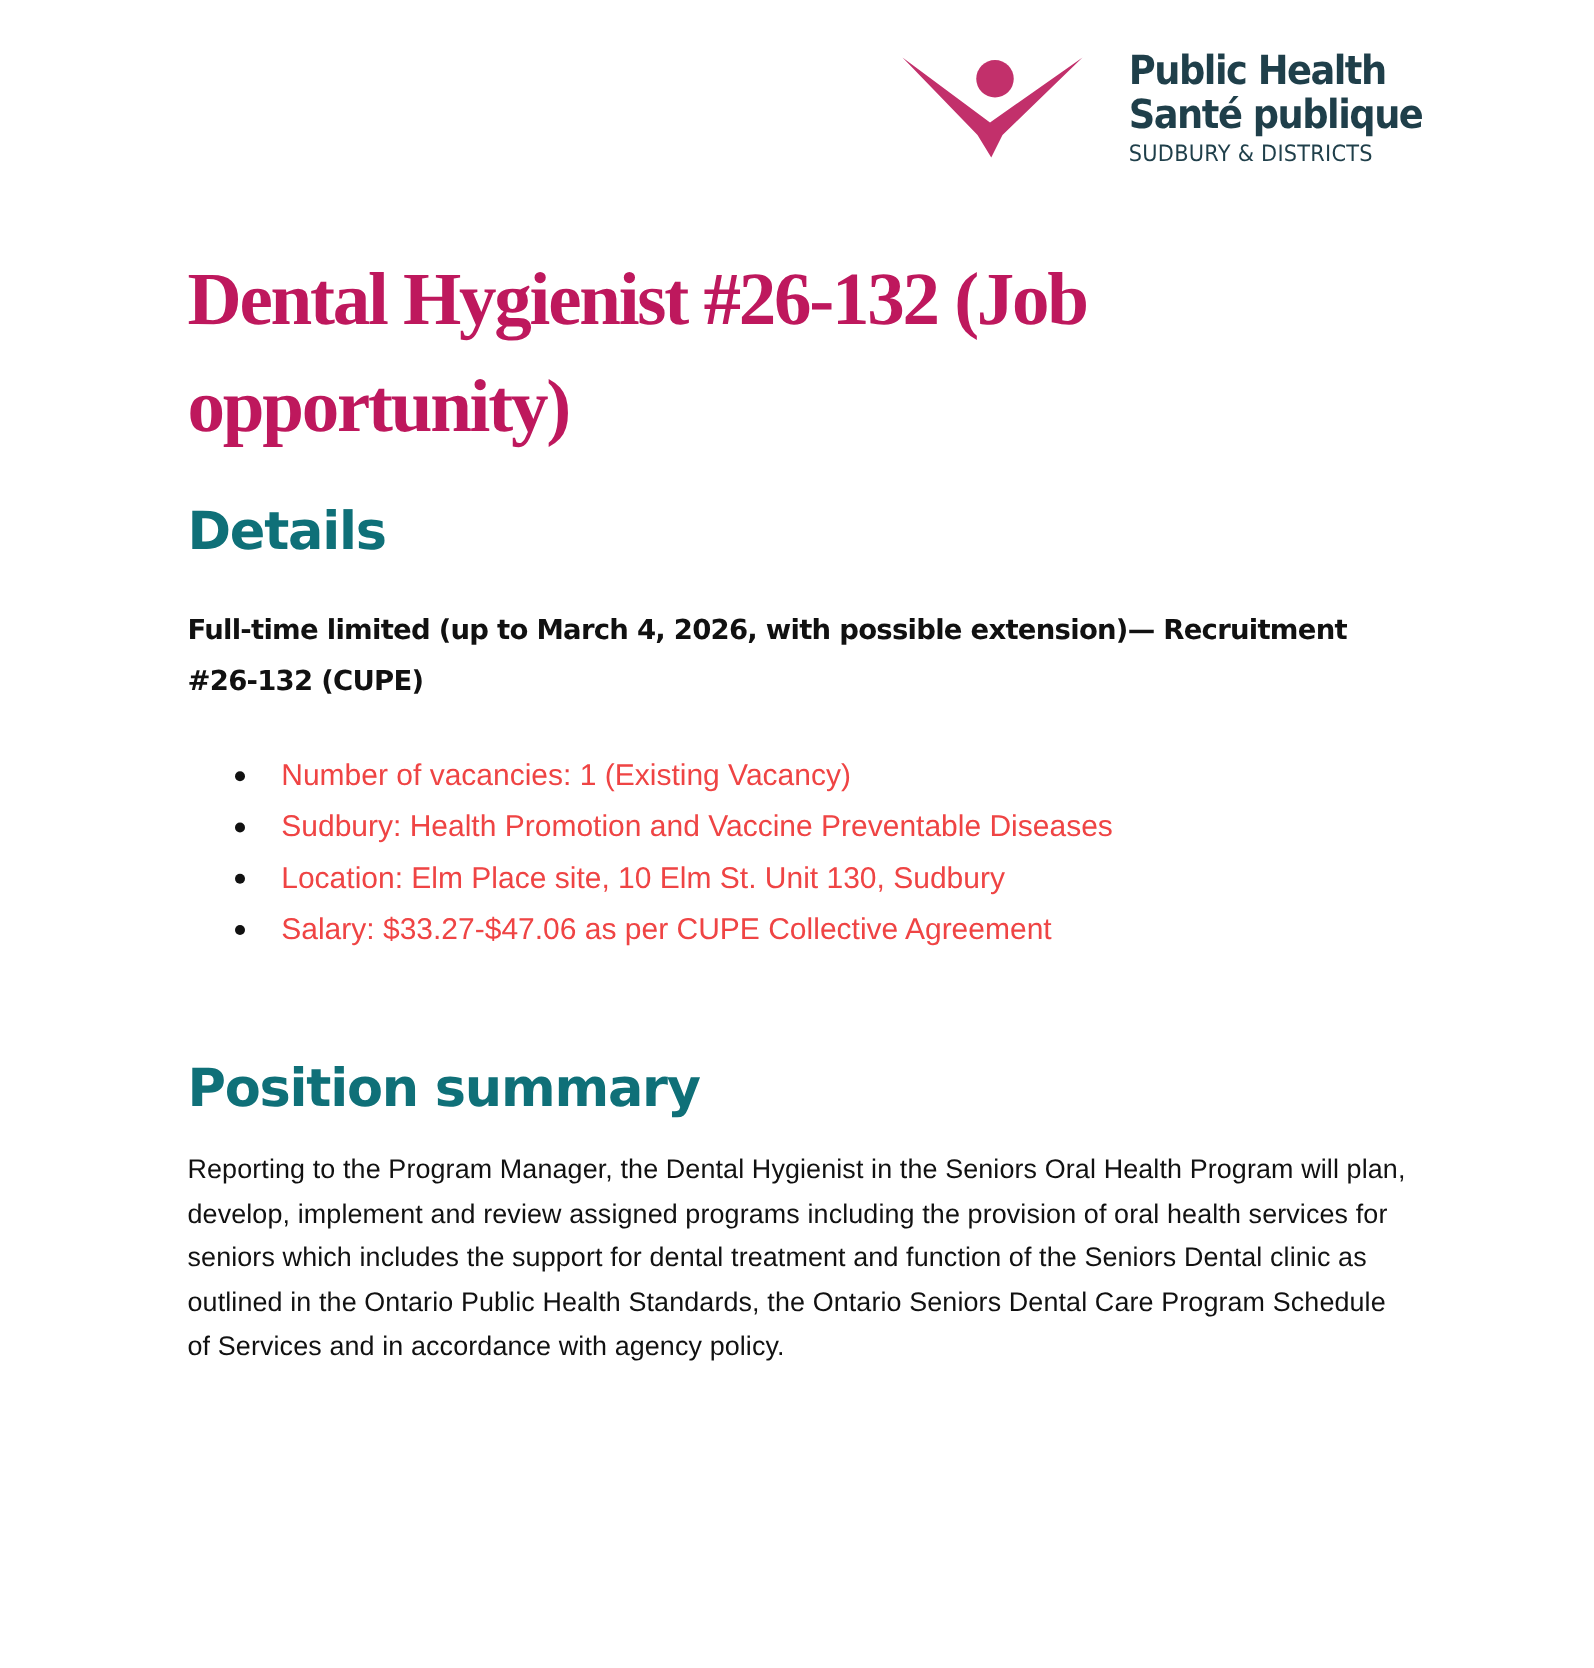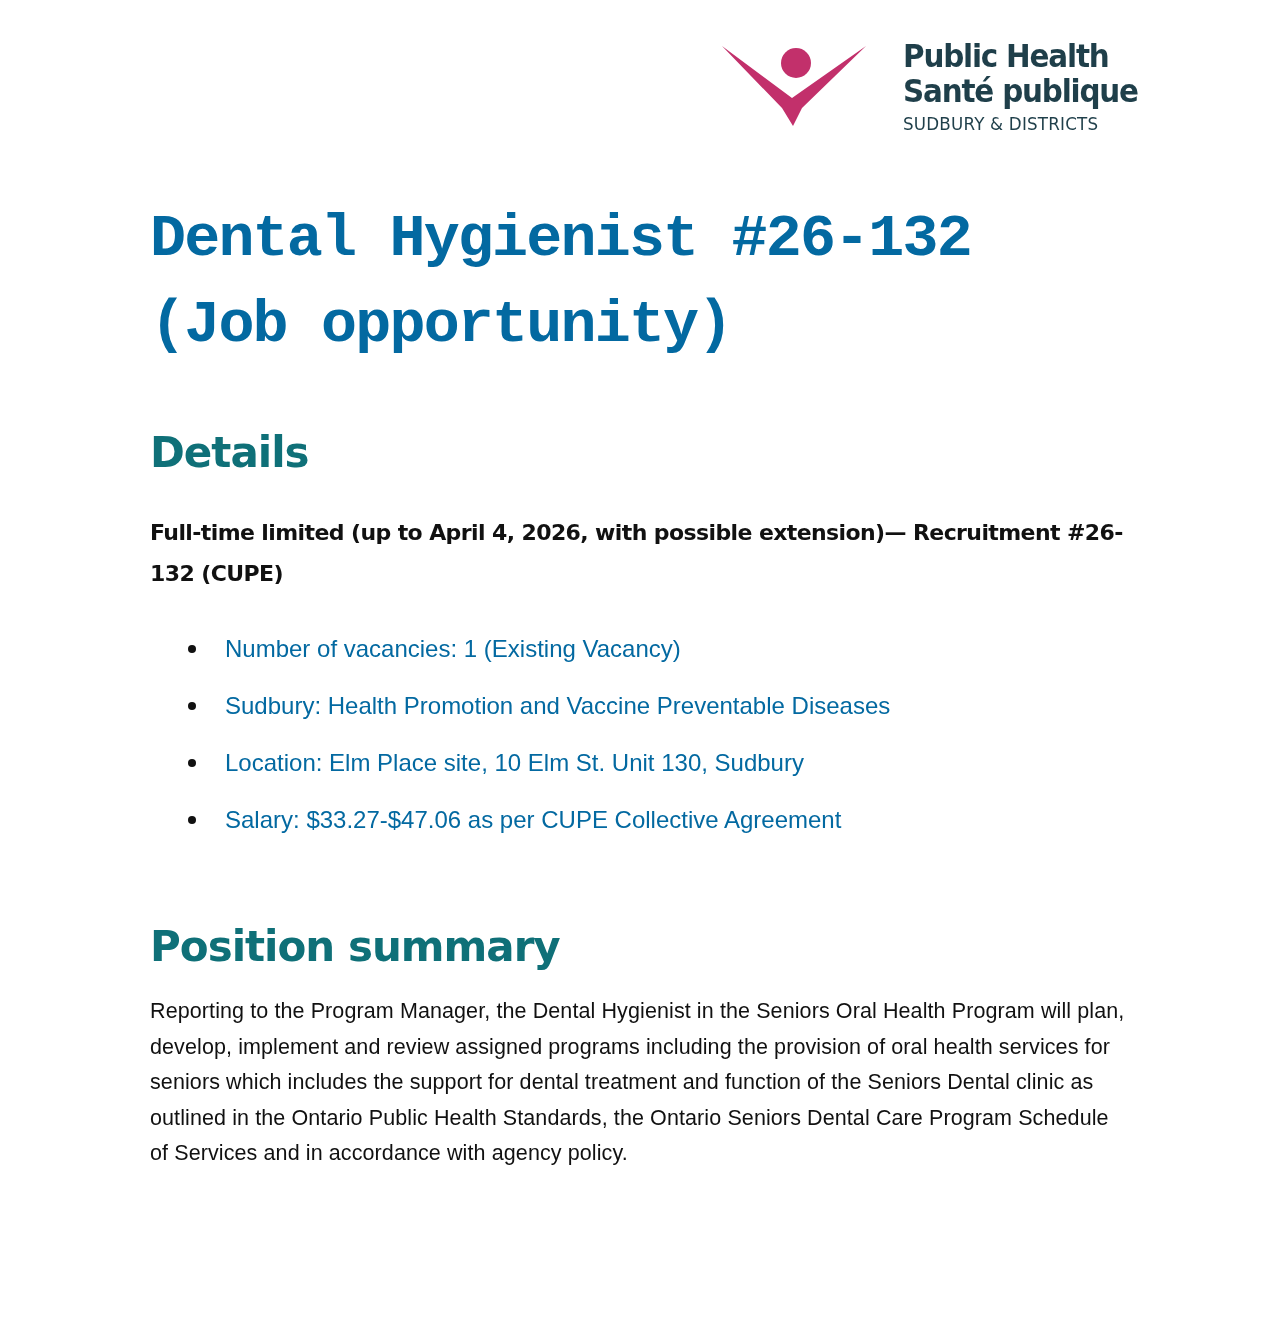--- a/index.html
+++ b/index.html
@@ -58,58 +58,57 @@
       transform-origin: left center;
     }
     .content {
       position: absolute;
       left: 150px;
       top: 196px;
       width: 975px;
     }
     h1 {
       margin: 0;
-      font-family: Liberation Mono, monospace;
+      font-family: Liberation Serif, serif;
       font-weight: bold;
       font-size: 60px;
       line-height: 86px;
-      color: #0369a1;
+      color: #be185d;
       letter-spacing: -1.8px;
     }
     h2 {
       margin: 0;
       font-family: "DejaVu Sans", sans-serif;
       font-weight: bold;
       font-size: 42px;
       color: #0f7078;
       letter-spacing: -1px;
       line-height: 50px;
     }
-    .h2-details { margin-top: 60px; }
+    .h2-details { margin-top: 32px; }
     .subtitle {
       margin-top: 34px;
       font-family: "DejaVu Sans", sans-serif;
       font-weight: bold;
       font-size: 22px;
       line-height: 41px;
       letter-spacing: -0.6px;
       color: #111111;
     }
     ul.details-list {
       list-style: none;
       margin: 34px 0 0 0;
       padding: 0;
     }
     ul.details-list li {
       position: relative;
       padding-left: 75px;
       font-size: 24px;
       line-height: 41px;
-      color: #0369a1;
-      margin-top: 16px;
+      color: #ef4444;
     }
     ul.details-list li .bullet {
       position: absolute;
       left: 38px;
       top: 17px;
       width: 8px;
       height: 8px;
       border-radius: 50%;
       background: #111111;
     }
@@ -138,21 +137,21 @@
     <span class="logo-line1">Public Health</span>
     <span class="logo-line2">Santé publique</span>
     <span class="logo-line3">SUDBURY &amp; DISTRICTS</span>
   </div>
 </div>
 
 <div class="content">
   <h1>Dental Hygienist #26-132 (Job opportunity)</h1>
 
   <h2 class="h2-details">Details</h2>
-  <div class="subtitle">Full-time limited (up to April 4, 2026, with possible extension)— Recruitment #26-132 (CUPE)</div>
+  <div class="subtitle">Full-time limited (up to March 4, 2026, with possible extension)— Recruitment #26-132 (CUPE)</div>
 
   <ul class="details-list">
     <li>
       <span class="bullet"></span>
       <span class="item-label">Number of vacancies: </span><span class="item-label">1 (Existing Vacancy)</span>
     </li>
     <li>
       <span class="bullet"></span>
       <span class="item-label">Sudbury: </span><span class="item-value-small">Health Promotion and Vaccine Preventable Diseases</span>
     </li>

